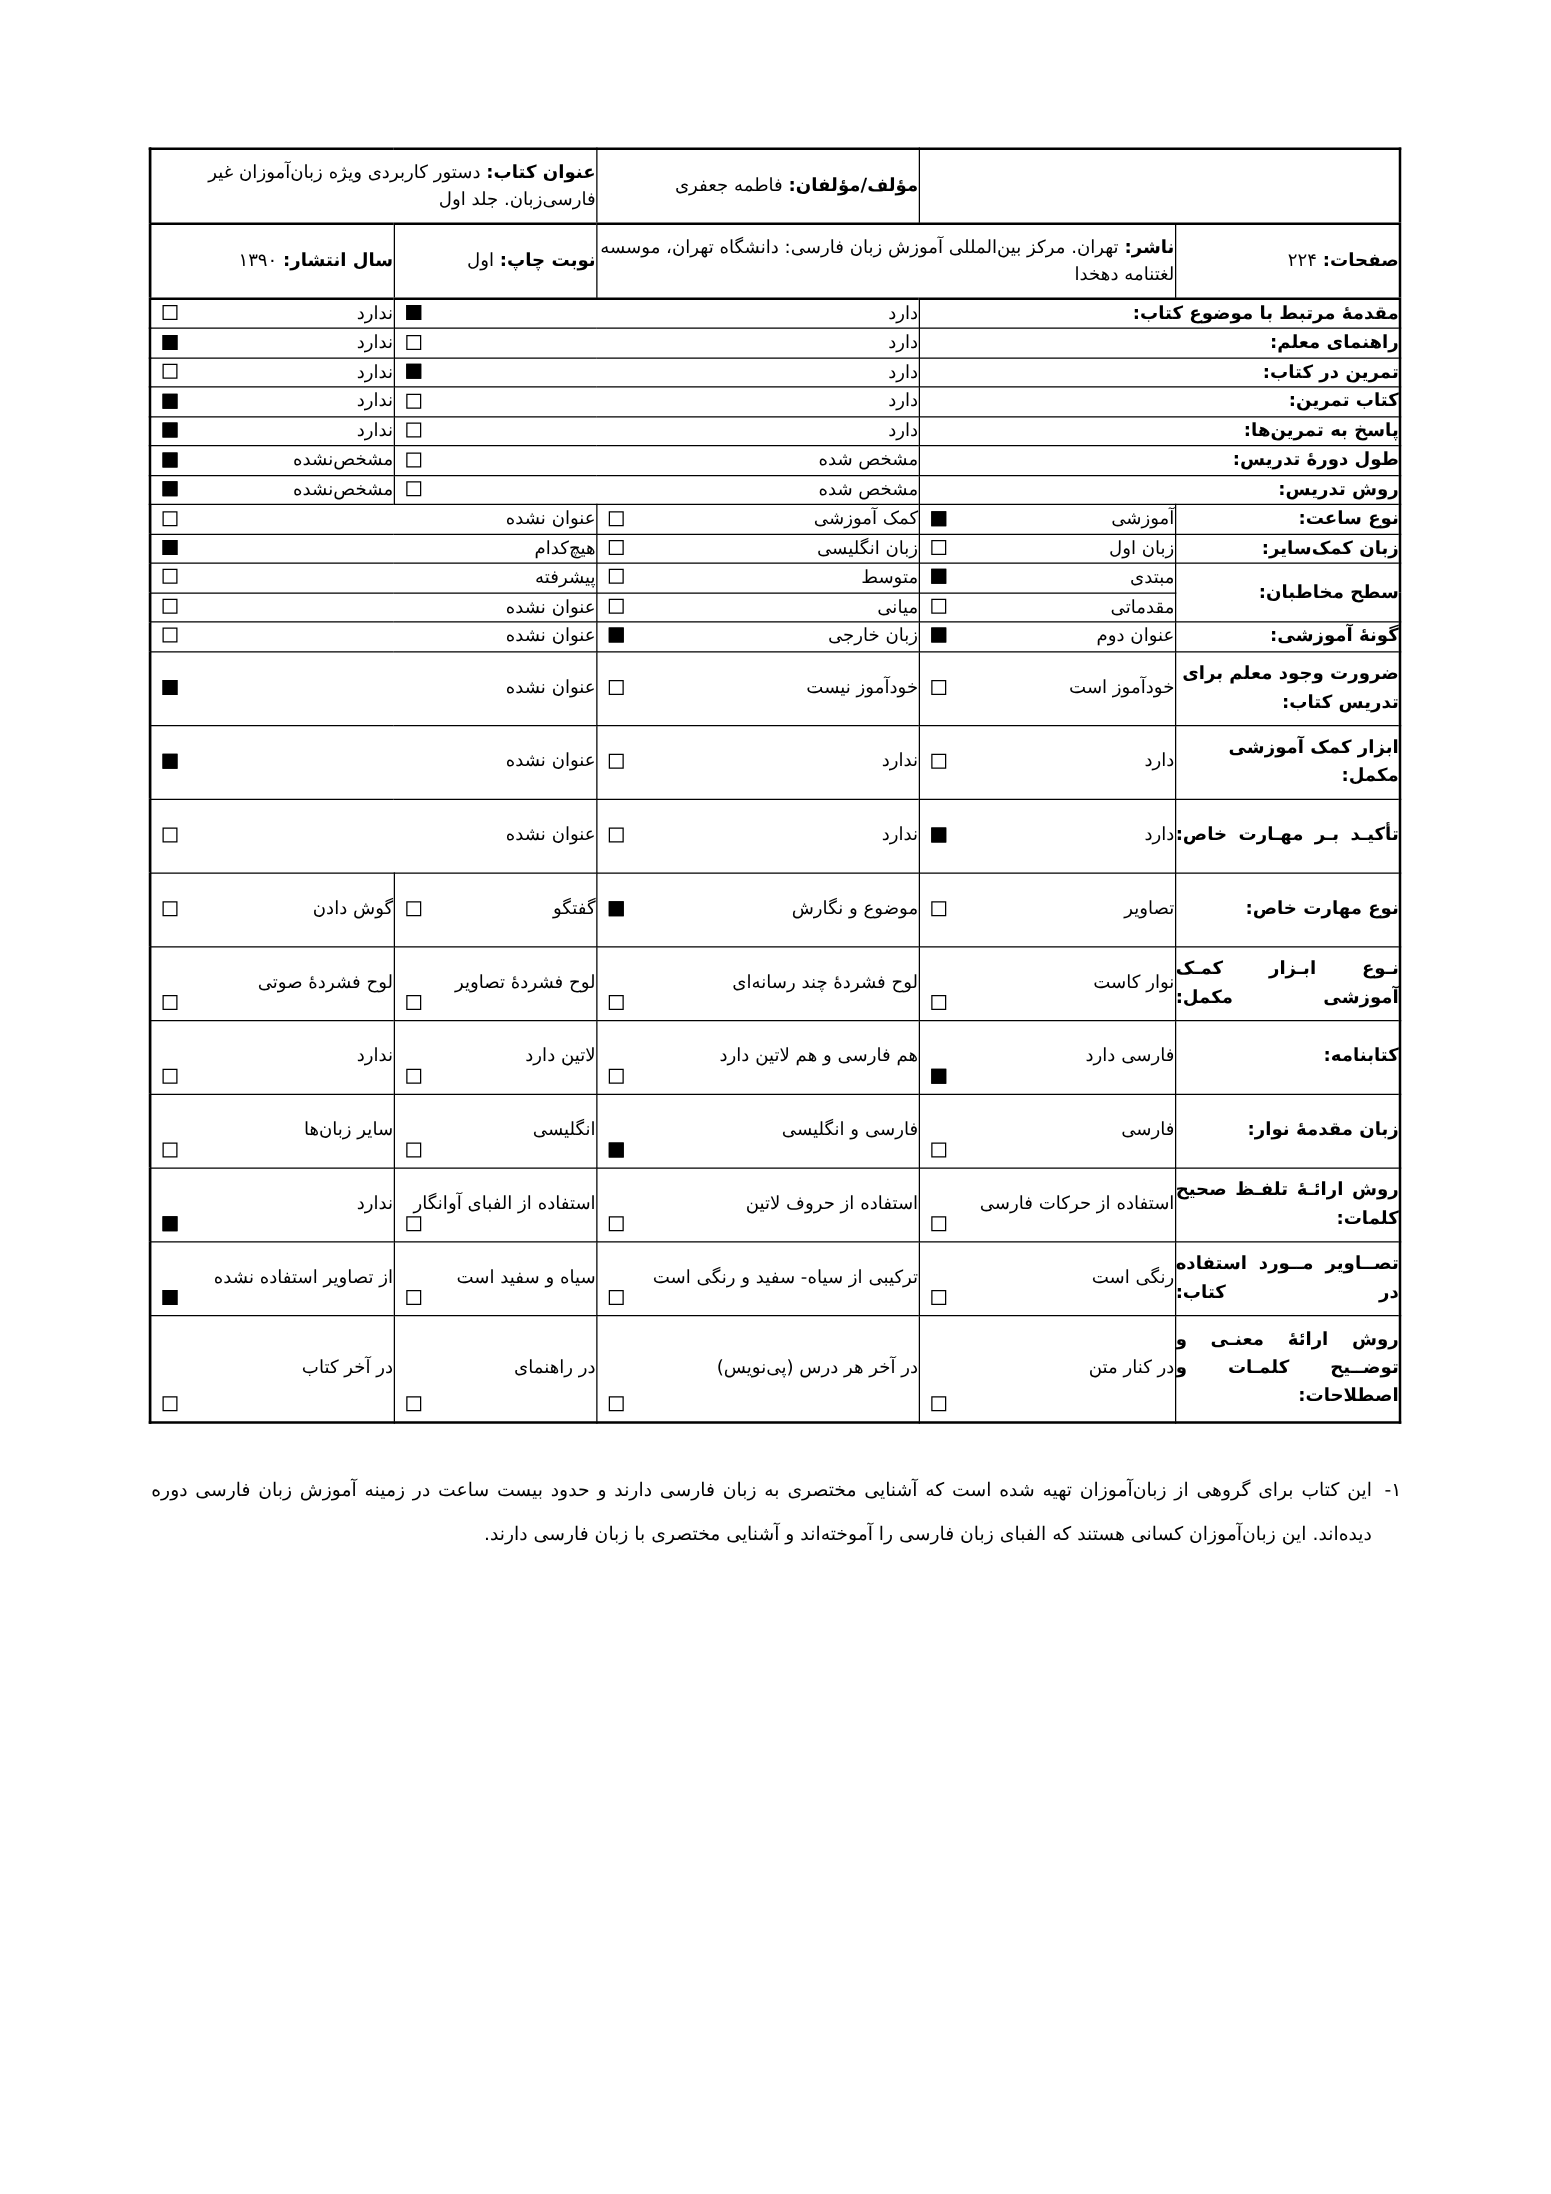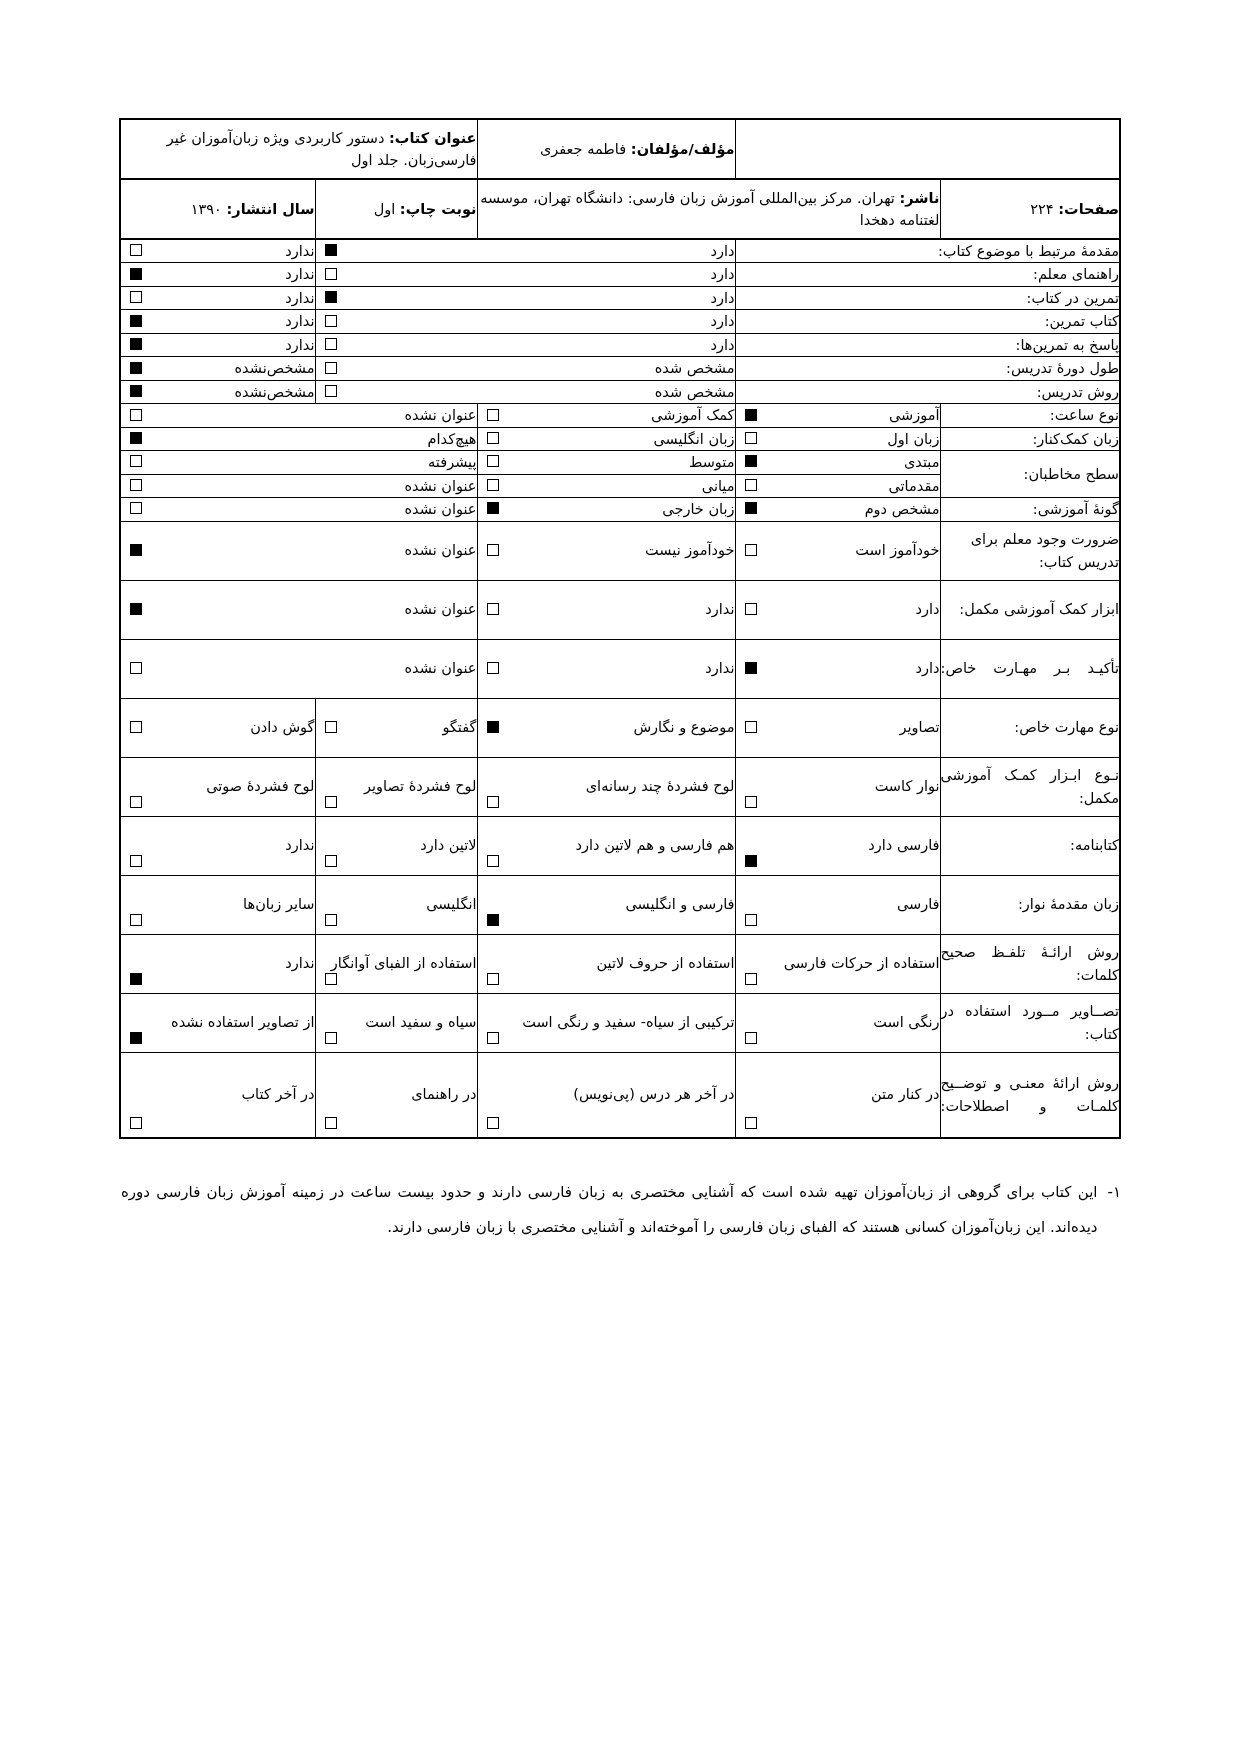--- a/index.html
+++ b/index.html
@@ -28,21 +28,21 @@
     border:1.3px solid #000;
     padding:0;
     vertical-align:middle;
     font-size:14.5px;
     line-height:1.55;
   }
   
   table.form tr.thick > td{ border-top:2.2px solid #000; }
 
   .lbl{
-    font-weight:normal;
+    font-weight:bold;
     text-align:right;
     padding:5px 9px 5px 6px;
     font-size:14.5px;
     line-height:1.6;
   }
   .lbl.just{ text-align:justify; text-align-last:justify; }
 
   .opt{
     position:relative;
     padding:5px 9px 5px 30px;
@@ -263,21 +263,21 @@
             <span class="txt">کمک آموزشی</span>
           </td>
           <td colspan="2" class="opt">
             <span class="cbwrap">
               <span class="cb"></span>
             </span>
             <span class="txt">عنوان نشده</span>
           </td>
         </tr>
         <tr>
-          <td class="lbl" colspan="1">زبان کمک‌کنار:</td>
+          <td class="lbl" colspan="1">زبان کمک‌سایر:</td>
           <td class="opt">
             <span class="cbwrap">
               <span class="cb"></span>
             </span>
             <span class="txt">زبان اول</span>
           </td>
           <td class="opt">
             <span class="cbwrap">
               <span class="cb"></span>
             </span>
@@ -330,21 +330,21 @@
             </span>
             <span class="txt">عنوان نشده</span>
           </td>
         </tr>
         <tr>
           <td class="lbl" colspan="1">گونهٔ آموزشی:</td>
           <td class="opt">
             <span class="cbwrap">
               <span class="cb on"></span>
             </span>
-            <span class="txt">مشخص دوم</span>
+            <span class="txt">عنوان دوم</span>
           </td>
           <td class="opt">
             <span class="cbwrap">
               <span class="cb on"></span>
             </span>
             <span class="txt">زبان خارجی</span>
           </td>
           <td colspan="2" class="opt">
             <span class="cbwrap">
               <span class="cb"></span>

